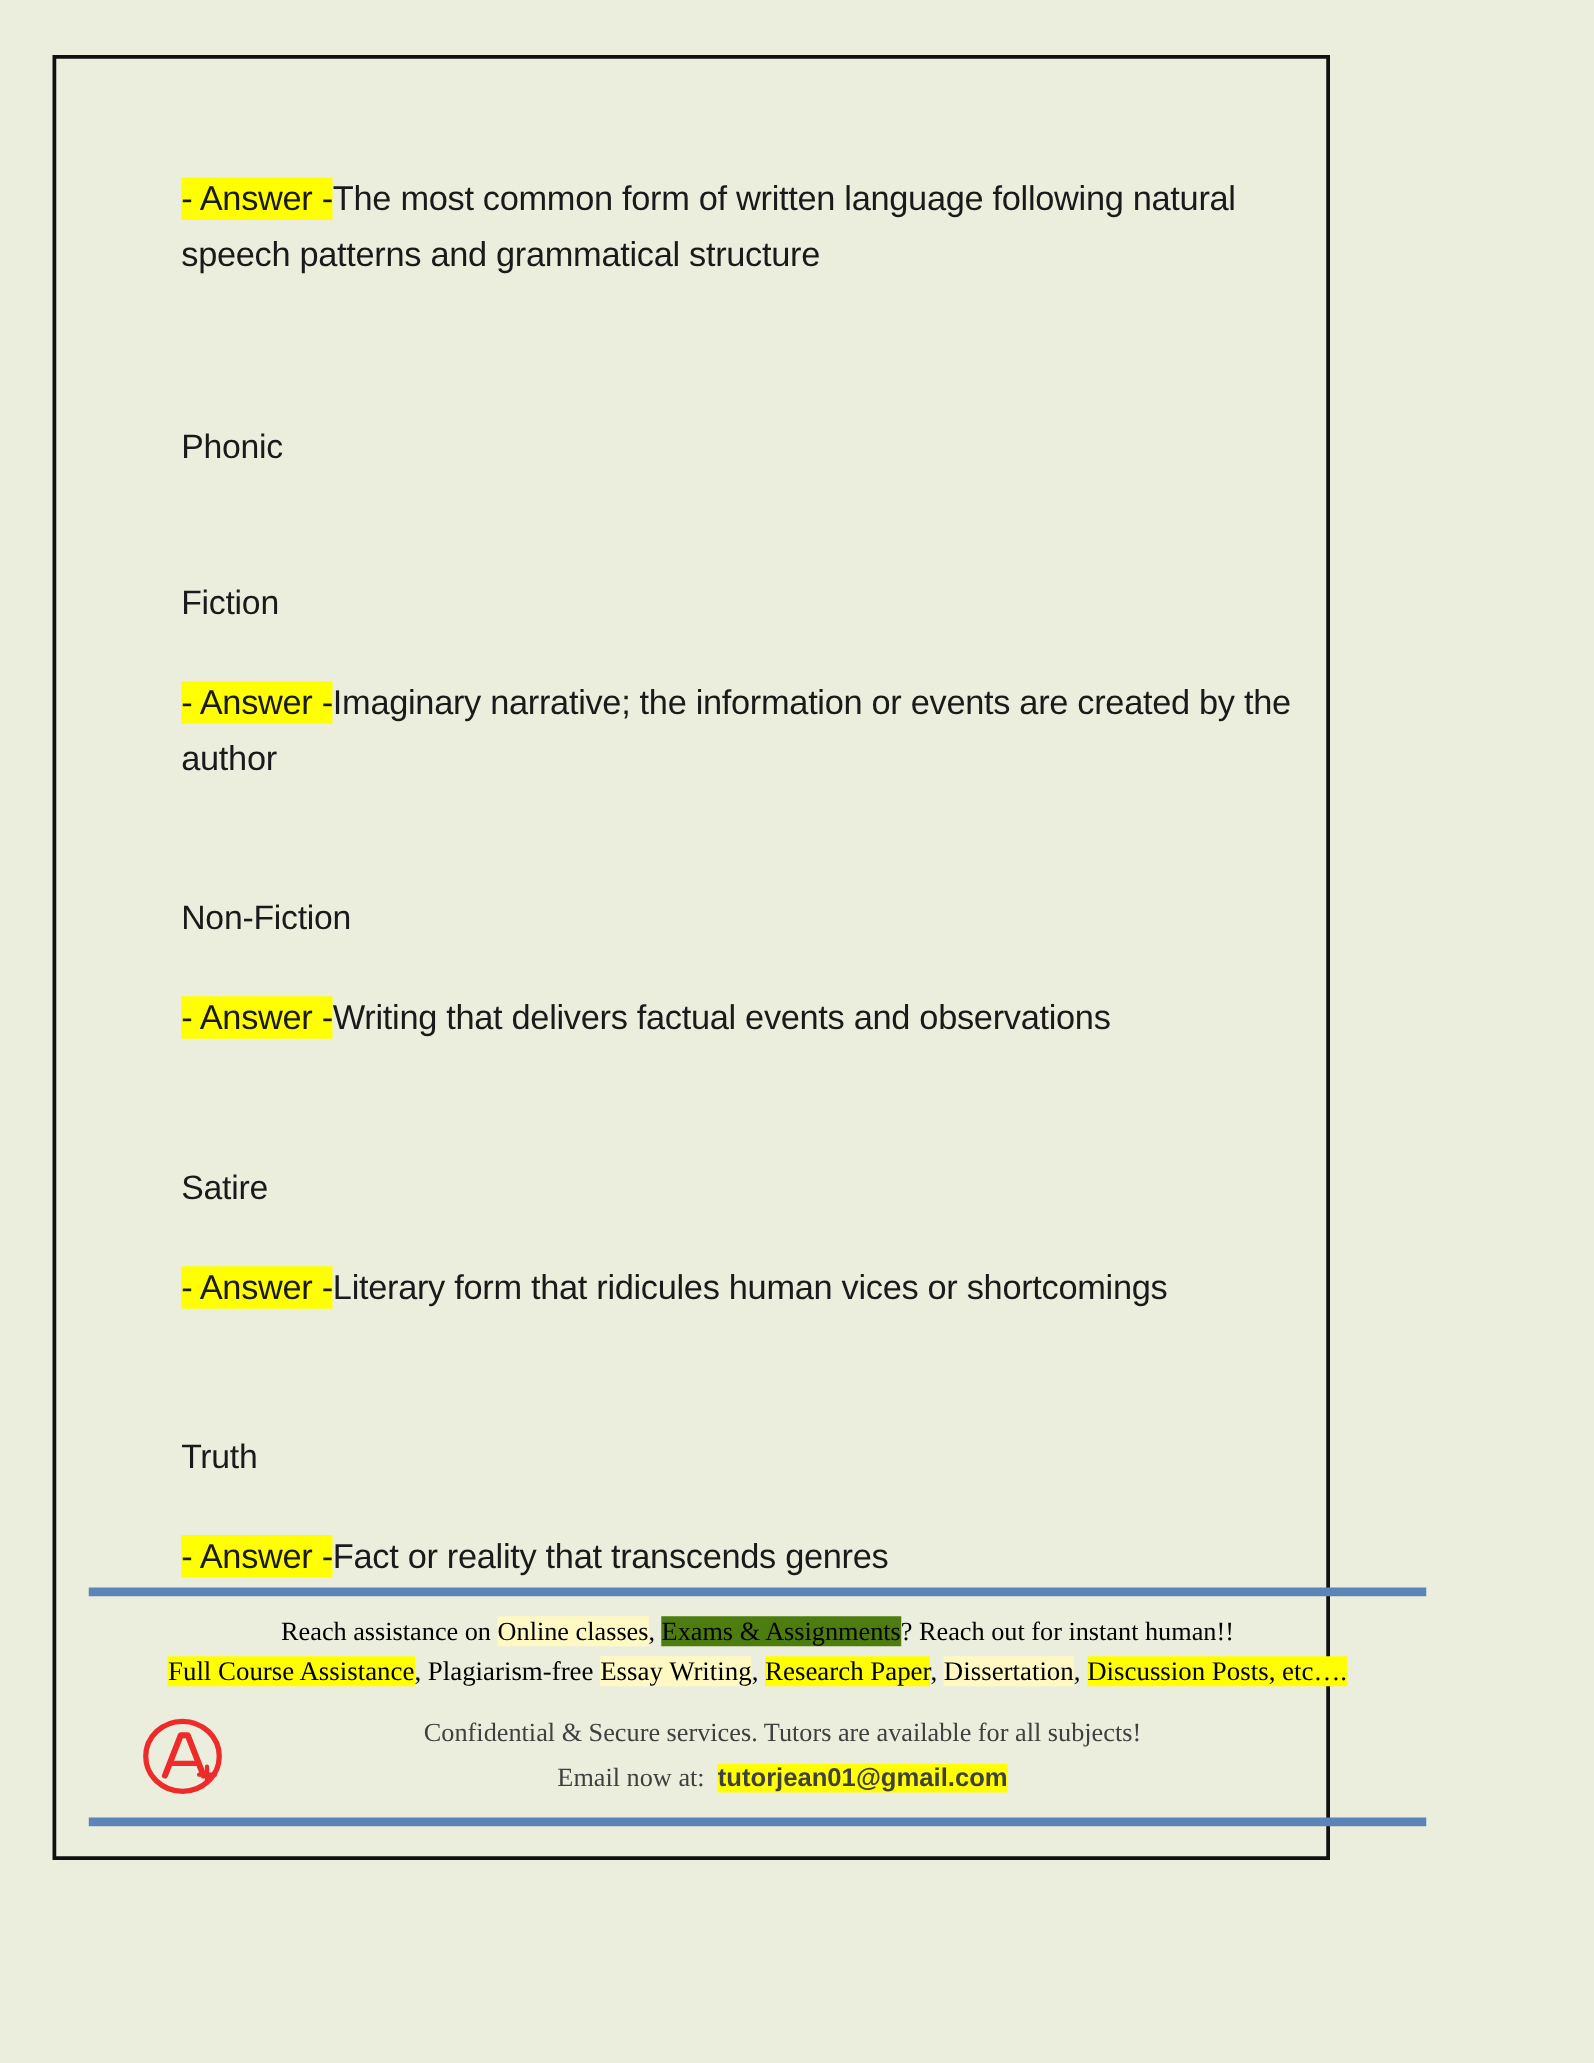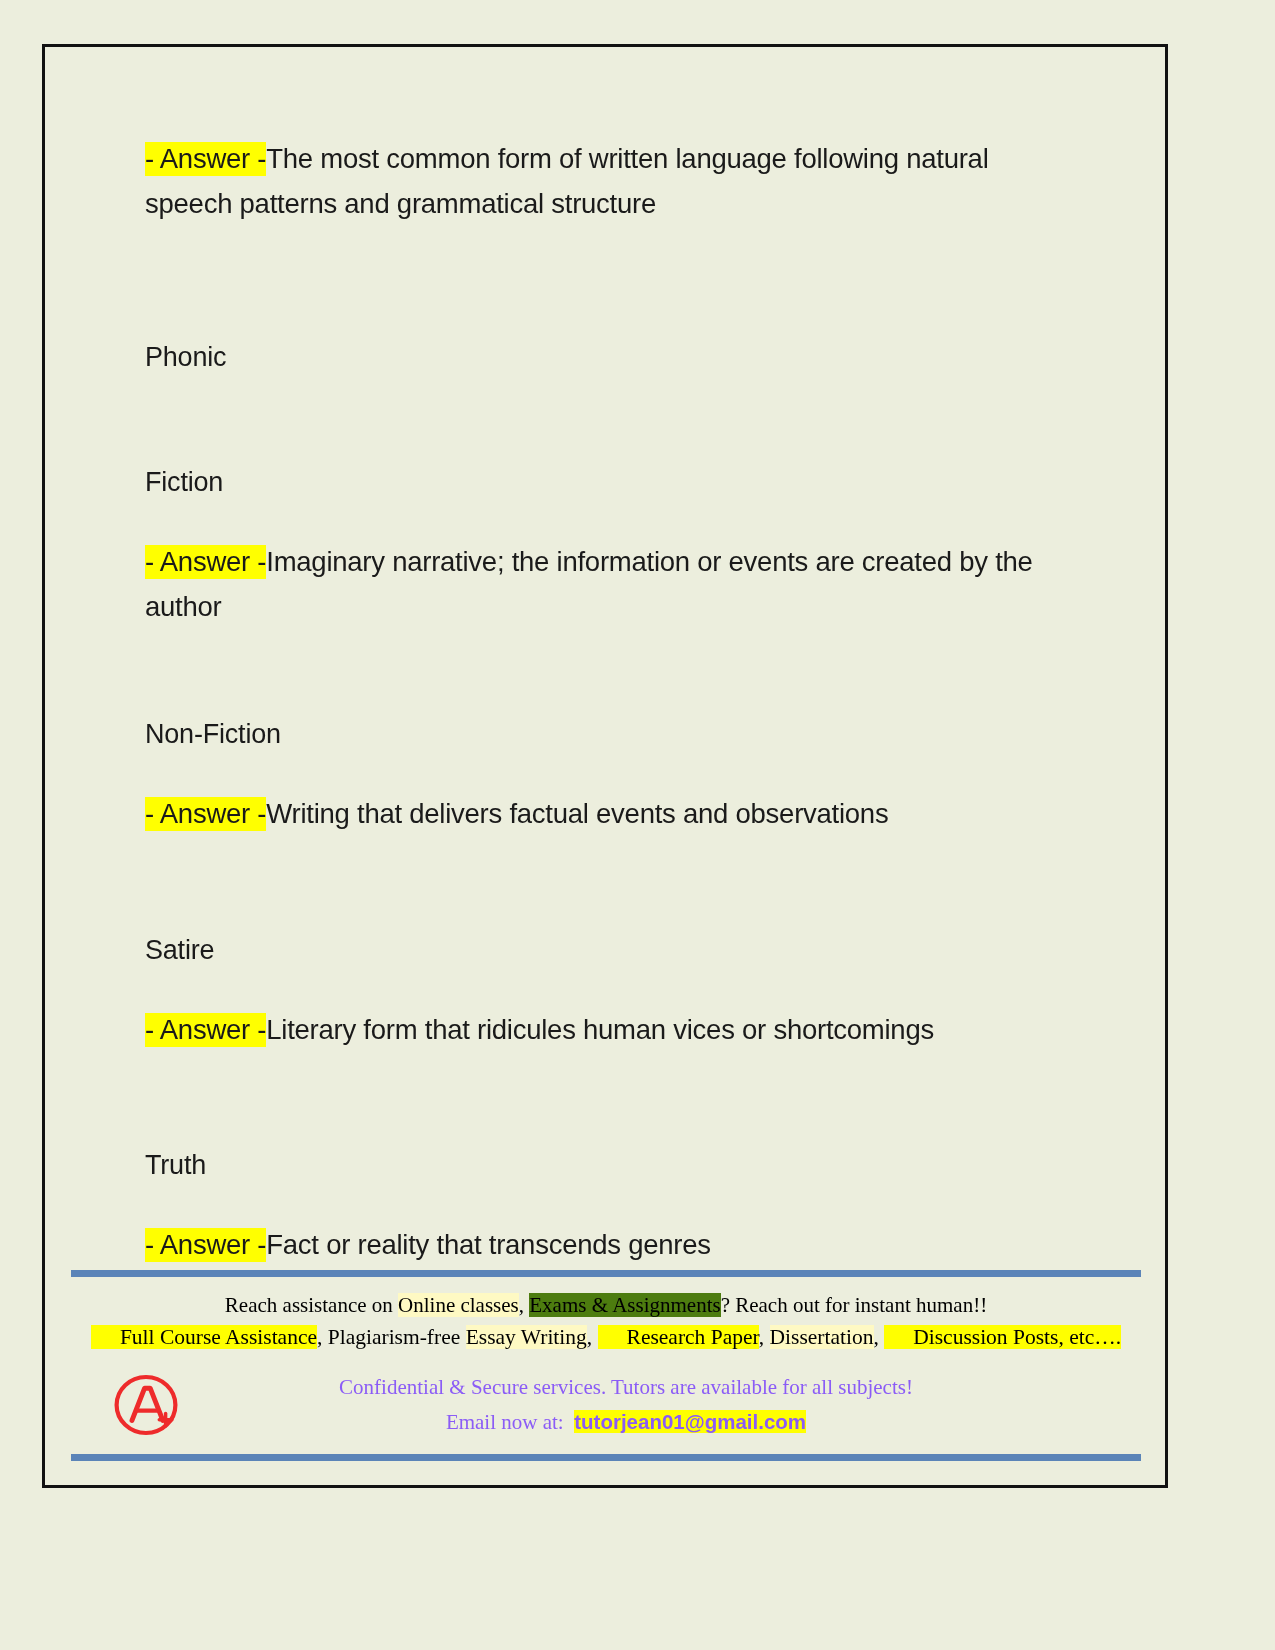--- a/index.html
+++ b/index.html
@@ -11,21 +11,21 @@
     width: 1275px;
     height: 1650px;
     background: #eceedd;
     font-family: "Liberation Sans", sans-serif;
     overflow: hidden;
   }
   .page {
     position: absolute;
     left: 42px;
     top: 44px;
-    width: 1126px;
+    width: 1022px;
     height: 1444px;
     border: 3px solid #111111;
     background: #eceedd;
     box-sizing: border-box;
   }
   .content {
     position: absolute;
     left: 100px;
     top: 90px;
     width: 930px;
@@ -91,21 +91,21 @@
     font-family: "Liberation Serif", serif;
     text-align: center;
     font-size: 21.5px;
     color: #000;
     line-height: 1.35;
     padding: 0 0 8px 0;
     white-space: nowrap;
   }
   .hl-cyan { background: #fef9c3; }
   .hl-green { background: #4d7c0f; }
-  .hl-yellow { background: #ffff00; padding-left: 29px; }
+  .hl-yellow { background: #ffff00; }
 
   .contact-row {
     display: flex;
     align-items: center;
     padding: 10px 0 14px 0;
   }
   .logo-cell {
     width: 150px;
     display: flex;
     justify-content: center;
@@ -115,21 +115,21 @@
   .aplus {
     width: 70px;
     height: 70px;
     position: relative;
   }
   .contact-text {
     flex: 1;
     text-align: center;
     font-family: "Liberation Serif", serif;
     font-size: 21px;
-    color: #8b5cf6;
+    color: #404040;
     line-height: 1.5;
     padding-right: 110px;
   }
   .email-hl {
     background: #ffff00;
     font-weight: bold;
     font-family: "Liberation Sans", sans-serif;
     font-size: 20.5px;
   }
   .email-line {

